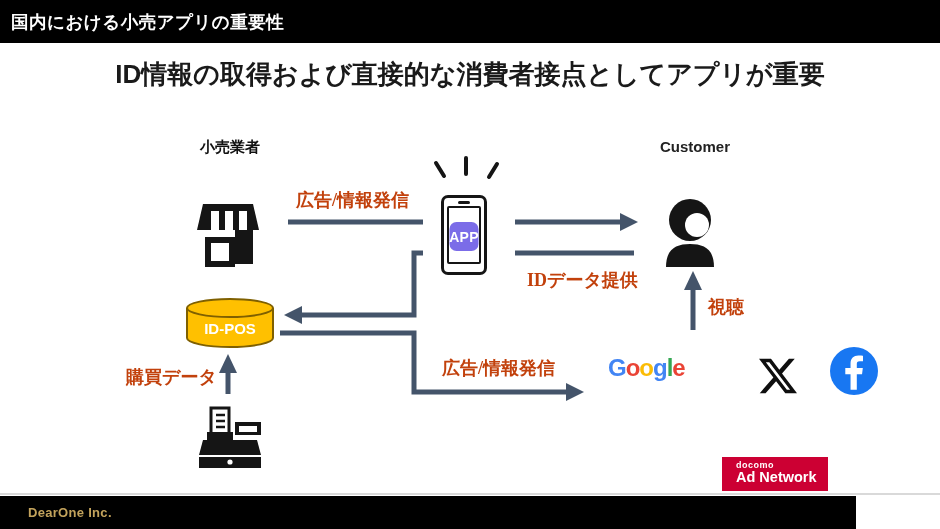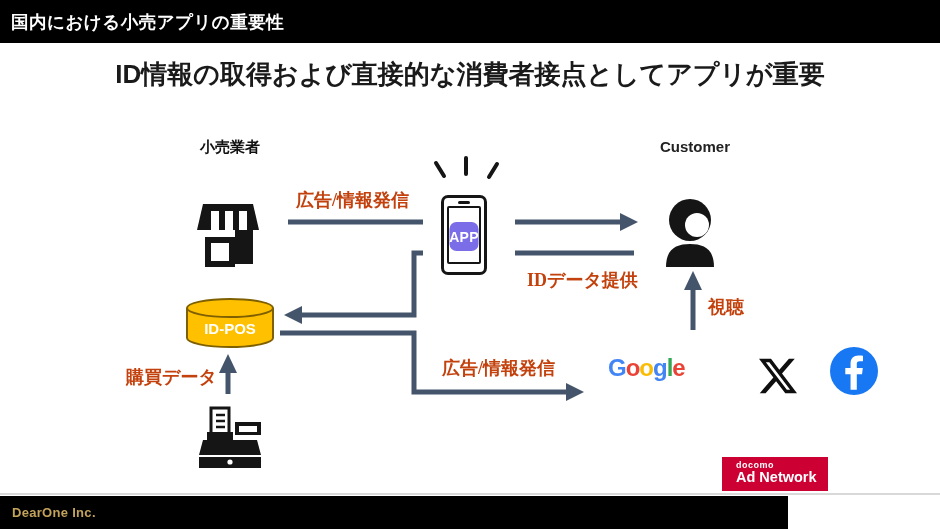--- a/index.html
+++ b/index.html
@@ -5,22 +5,22 @@
   * { margin:0; padding:0; box-sizing:border-box; }
   html,body { width:940px; height:529px; }
   body { font-family:"Liberation Sans","DejaVu Sans",sans-serif; background:#fff; position:relative; overflow:hidden; }
   .abs { position:absolute; }
 
   
   .header-bar { left:0; top:0; width:940px; height:43px; background:#000; color:#fff;
                 display:flex; align-items:center; padding-left:11px; z-index:5; }
   .header-bar span { font-size:17.5px; font-weight:bold; letter-spacing:.5px; }
   .footer-line { left:0; top:493px; width:940px; height:2px; background:#d9d9d9; z-index:5; }
-  .footer-bar { left:0; top:496px; width:788px; height:33px; background:#000; color:var(--dearone-gold);
-                display:flex; align-items:center; padding-left:12px; z-index:5; }
+  .footer-bar { left:0; top:496px; width:856px; height:33px; background:#000; color:var(--dearone-gold);
+                display:flex; align-items:center; padding-left:28px; z-index:5; }
   .footer-bar span { font-size:13px; font-weight:bold; letter-spacing:.3px; }
 
   
   .slide-title { left:0; top:57px; width:940px; text-align:center; font-size:26px; font-weight:bold;
                  color:#1a1a1a; z-index:4; }
 
   
   .entity-head { text-align:center; z-index:4; color:#111; }
   .entity-head .jp { font-size:15px; font-weight:bold; display:block; line-height:1.15; }
   .entity-head .en { font-size:15px; font-weight:bold; display:block; color:#222; }

